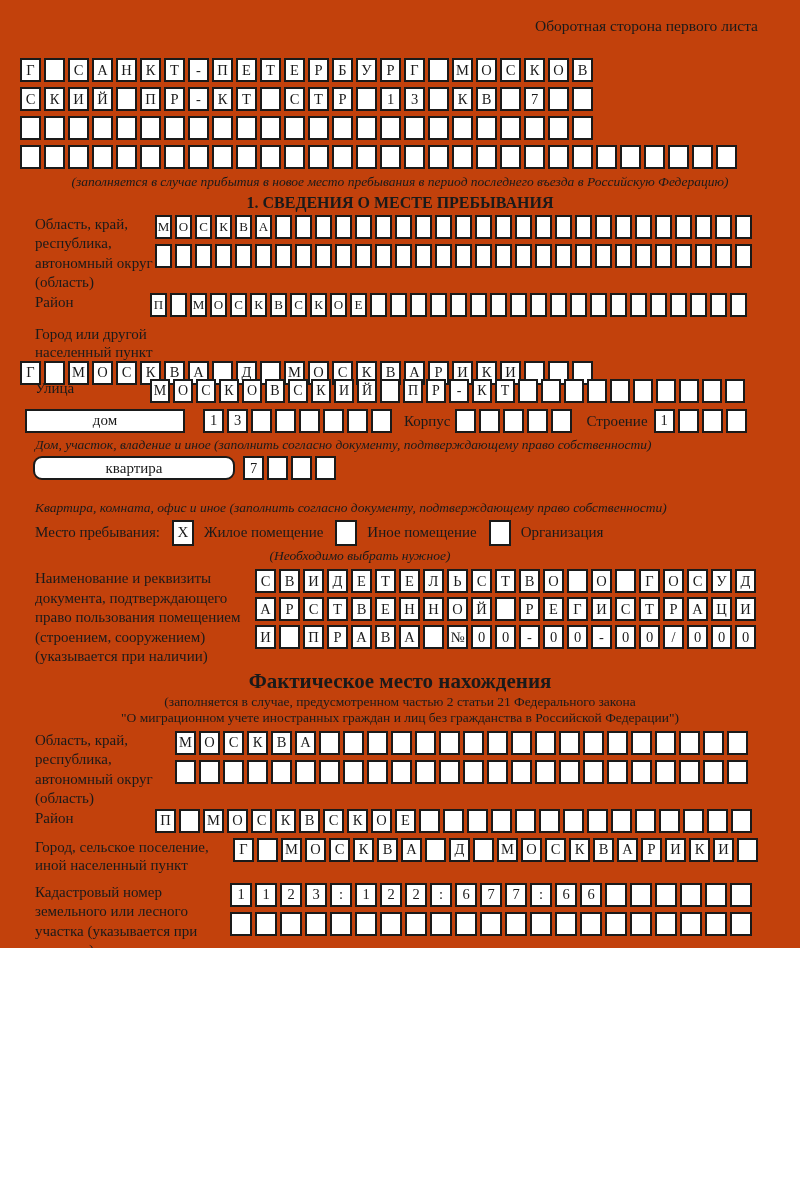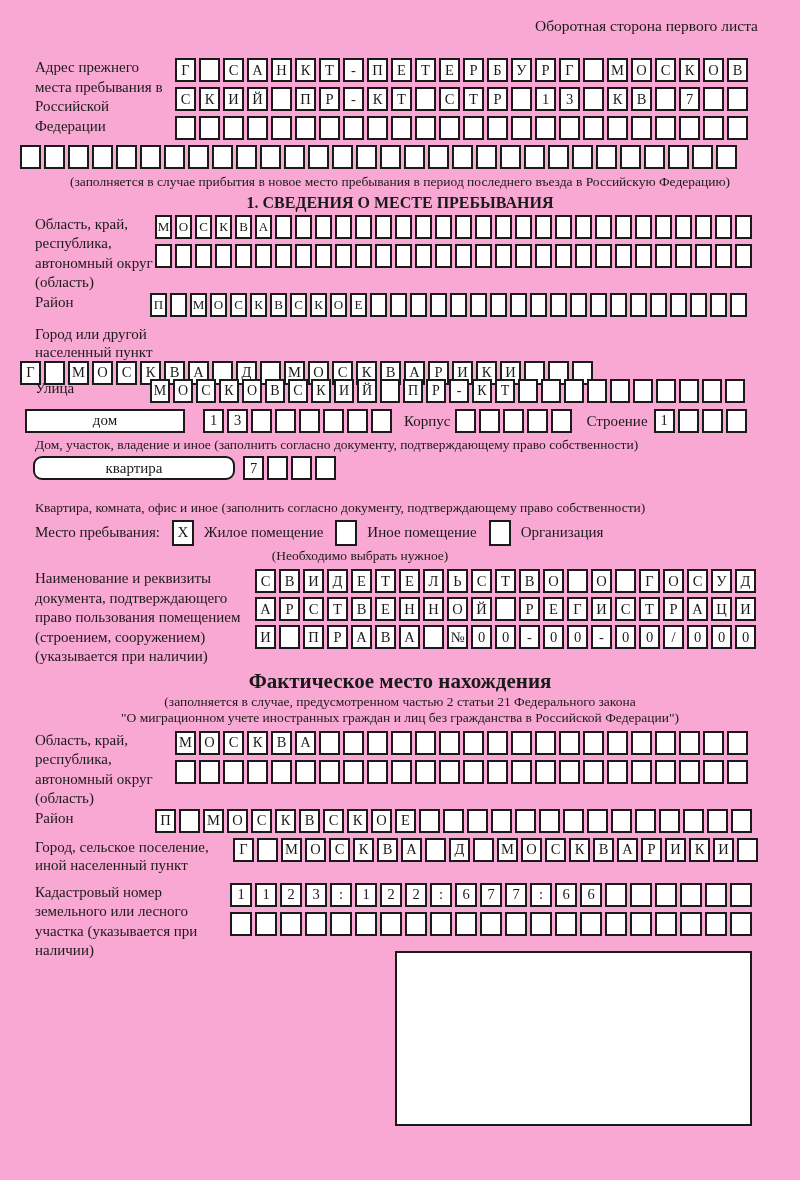--- a/index.html
+++ b/index.html
@@ -1,37 +1,37 @@
 <!DOCTYPE html>
 <html><head>
 <meta charset="utf-8">
 <style>
   html,body{margin:0;padding:0;background:#ffffff;}
   .page{
-    width:800px;height:1180px;box-sizing:border-box;overflow:hidden;position:relative;
-    background:#f9a8d4;color:#1a1a1a;font-family:"Liberation Serif","DejaVu Serif",serif;
+    width:800px;height:948px;box-sizing:border-box;overflow:hidden;position:relative;
+    background:#c2410c;color:#1a1a1a;font-family:"Liberation Serif","DejaVu Serif",serif;
   }
   .content{padding:0 20px;}
   .header-note{padding:17px 42px 0 0;text-align:right;font-size:15.5px;}
 
   
   .boxrow{display:flex;gap:3px;}
   .cell{
     box-sizing:border-box;flex:none;width:21px;height:24px;border:2px solid #1a1a1a;
     display:flex;align-items:center;justify-content:center;font-size:14.5px;line-height:1;background:#fff;
   }
   .w17 .cell{width:17px;font-size:13px;}
   .w20 .cell{width:20px;font-size:14px;}
   .w22 .cell{width:22px;}
 
   .frow{display:flex;align-items:flex-start;}
   .lblcol{flex:none;box-sizing:border-box;padding-left:15px;font-size:15px;line-height:1.3;}
   .rowscol{display:flex;flex-direction:column;gap:5px;}
 
-  .caption{font-size:13.5px;line-height:1.3;}
+  .caption{font-size:13.5px;line-height:1.3;font-style:italic;}
   .center{text-align:center;}
   .sec-title{font-weight:bold;font-size:16px;text-align:center;}
 
   .widebox{box-sizing:border-box;border:2px solid #1a1a1a;height:24px;display:flex;align-items:center;justify-content:center;font-size:15px;flex:none;background:#fff;}
   .inline-lbl{font-size:15px;line-height:24px;flex:none;}
 
   .checkbox{box-sizing:border-box;width:22px;height:26px;border:2px solid #1a1a1a;display:flex;align-items:center;justify-content:center;font-size:15px;flex:none;background:#fff;}
 
   
   #addr{margin-top:23px;}
@@ -78,21 +78,20 @@
 </style>
 </head>
 <body>
 
 <div class="page">
   <div class="header-note">Оборотная сторона первого листа</div>
 
   <div class="content">
 
     <div class="frow" id="addr">
-      <div class="lblcol">Адрес прежнего места пребывания в Российской Федерации</div>
       <div class="rowscol">
         <div class="boxrow">
             <div class="cell">Г</div>
             <div class="cell"></div>
             <div class="cell">С</div>
             <div class="cell">А</div>
             <div class="cell">Н</div>
             <div class="cell">К</div>
             <div class="cell">Т</div>
             <div class="cell">-</div>

